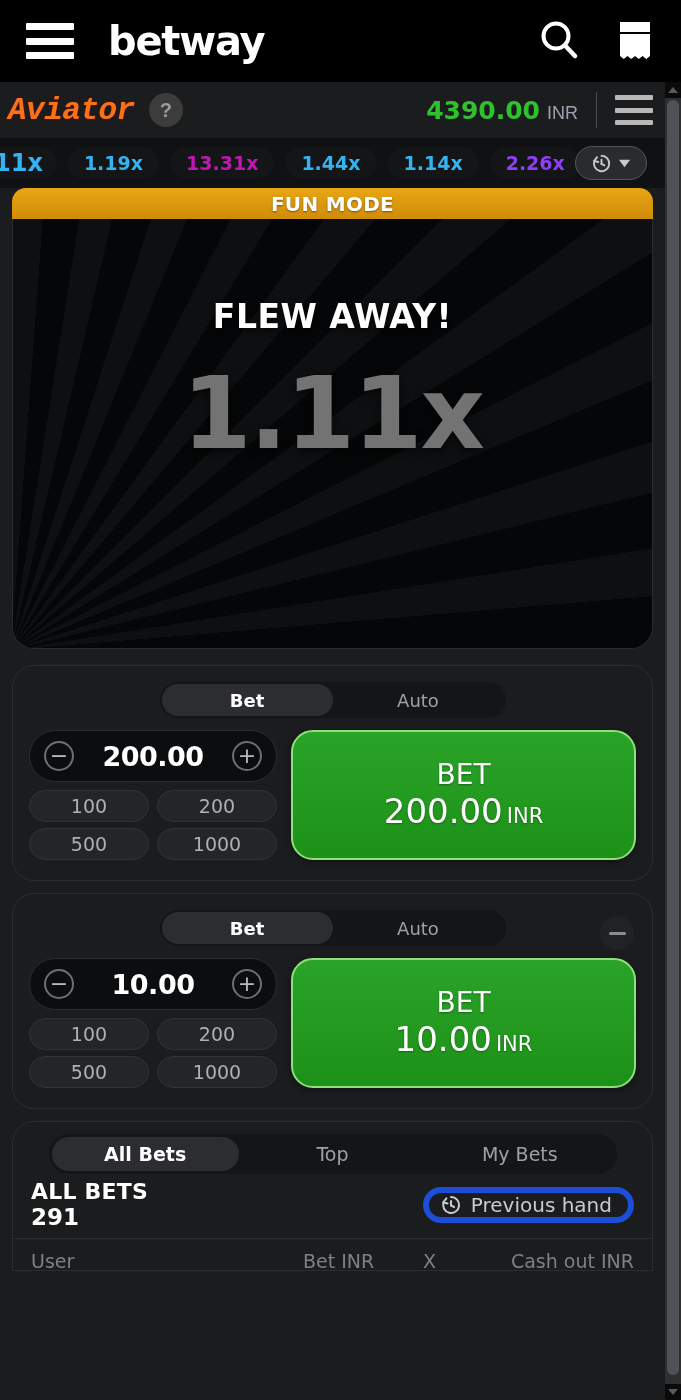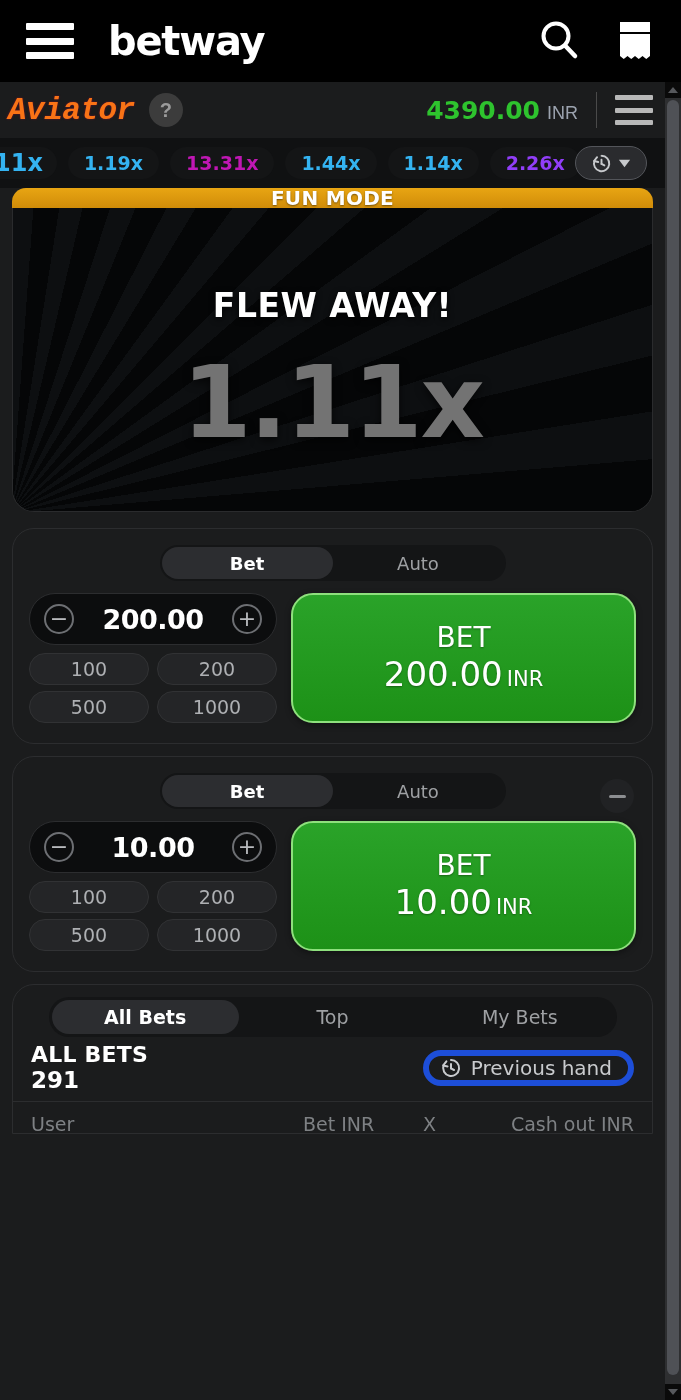--- a/index.html
+++ b/index.html
@@ -193,38 +193,38 @@
     justify-content: center;
     gap: 4px;
     cursor: pointer;
   }
 
   
   .game-area-wrap {
     padding: 0 12px;
   }
   .fun-mode {
-    height: 20px;
+    height: 31px;
     background: linear-gradient(180deg, #e8a513 0%, #d08c09 100%);
     border-radius: 14px 14px 0 0;
     display: flex;
     align-items: center;
     justify-content: center;
     color: #ffffff;
     font-size: 20px;
     font-weight: 700;
     font-family: "DejaVu Sans", sans-serif;
     letter-spacing: 0.3px;
     text-shadow: 0 1px 2px rgba(0,0,0,.45);
   }
 
   
   .canvas {
     position: relative;
-    height: 304px;
+    height: 430px;
     background: #0a0a0a;
     border-radius: 0 0 22px 22px;
     border: 1px solid #2a2b2d;
     border-top: none;
     overflow: hidden;
   }
   .rays {
     position: absolute;
     left: 0; bottom: 0;
     width: 1600px;

